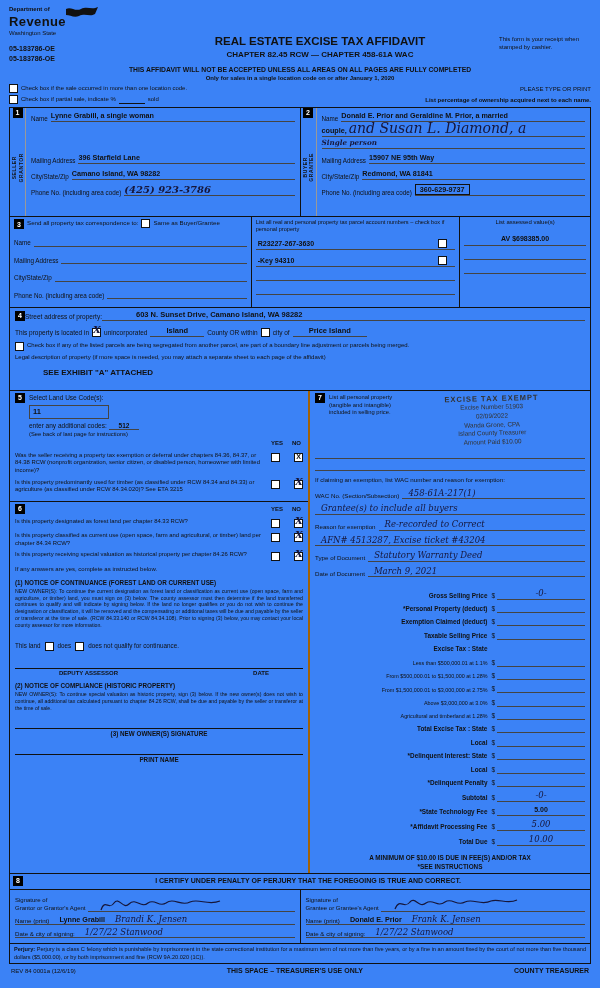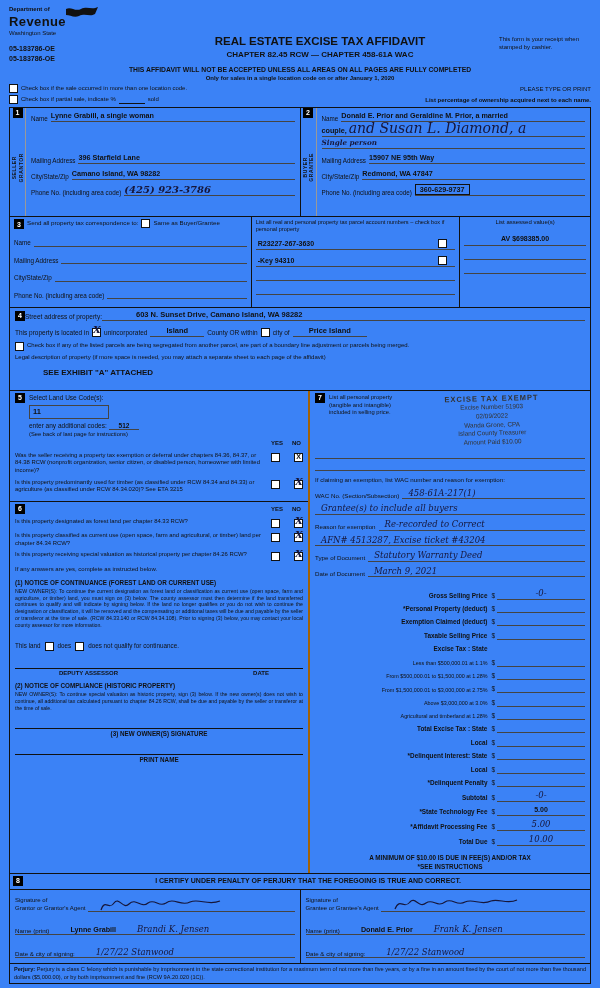--- a/index.html
+++ b/index.html
@@ -121,21 +121,21 @@
   .sec8{border:1.5px solid #111;border-top:none}
   .certband{display:flex;align-items:center;gap:6px;border-bottom:1px solid #111;padding:2px 3px 3px}
   .certtext{flex:1;text-align:center;font-size:7px;font-weight:bold}
   .siggrid{display:flex}
   .sigcol{flex:1;padding:3px 5px 5px;min-width:0}
   .sigcol+.sigcol{border-left:1px solid #111}
   .sigrow{display:flex;align-items:flex-end}
   .siglab{font-size:6px;line-height:1.25;white-space:nowrap;padding-right:2px}
   .sigarea{flex:1;border-bottom:1px solid #444;position:relative;height:18px}
   .squig{position:absolute;left:10px;bottom:-4px}
-  .nrow{display:flex;align-items:flex-end;border-bottom:1px solid #444;margin-top:10px;min-height:12px;gap:21px;font-size:6.2px}
+  .nrow{display:flex;align-items:flex-end;border-bottom:1px solid #444;margin-top:0;min-height:12px;gap:10px;font-size:6.2px}
   .pname{font-weight:bold;font-size:7.2px}
   .hwname{font-size:8.5px}
   
   .perjury{border:1.5px solid #111;border-top:none;padding:2px 4px;font-size:5.6px;line-height:1.3;text-align:justify}
   .botrow{display:flex;justify-content:space-between;align-items:center;margin-top:3px;padding:0 2px;font-size:6px}
   .botmid,.botright{font-weight:bold;font-size:7px}
 </style>
 </head>
 <body>
 
@@ -233,21 +233,21 @@
           <div class="frow">
             <span class="fval hw">Single person</span>
           </div>
         </div>
         <div class="frow">
           <span class="flabel">Mailing Address</span>
           <span class="fval">15907 NE 95th Way</span>
         </div>
         <div class="frow">
           <span class="flabel">City/State/Zip</span>
-          <span class="fval">Redmond, WA 47847</span>
+          <span class="fval">Redmond, WA 81841</span>
         </div>
         <div class="frow">
           <span class="flabel">Phone No. (including area code)</span>
           <span class="fval"><span class="phonebox">360-629-9737</span></span>
         </div>
       </div>
     </div>
   </div>
 
   <div class="sec3">

